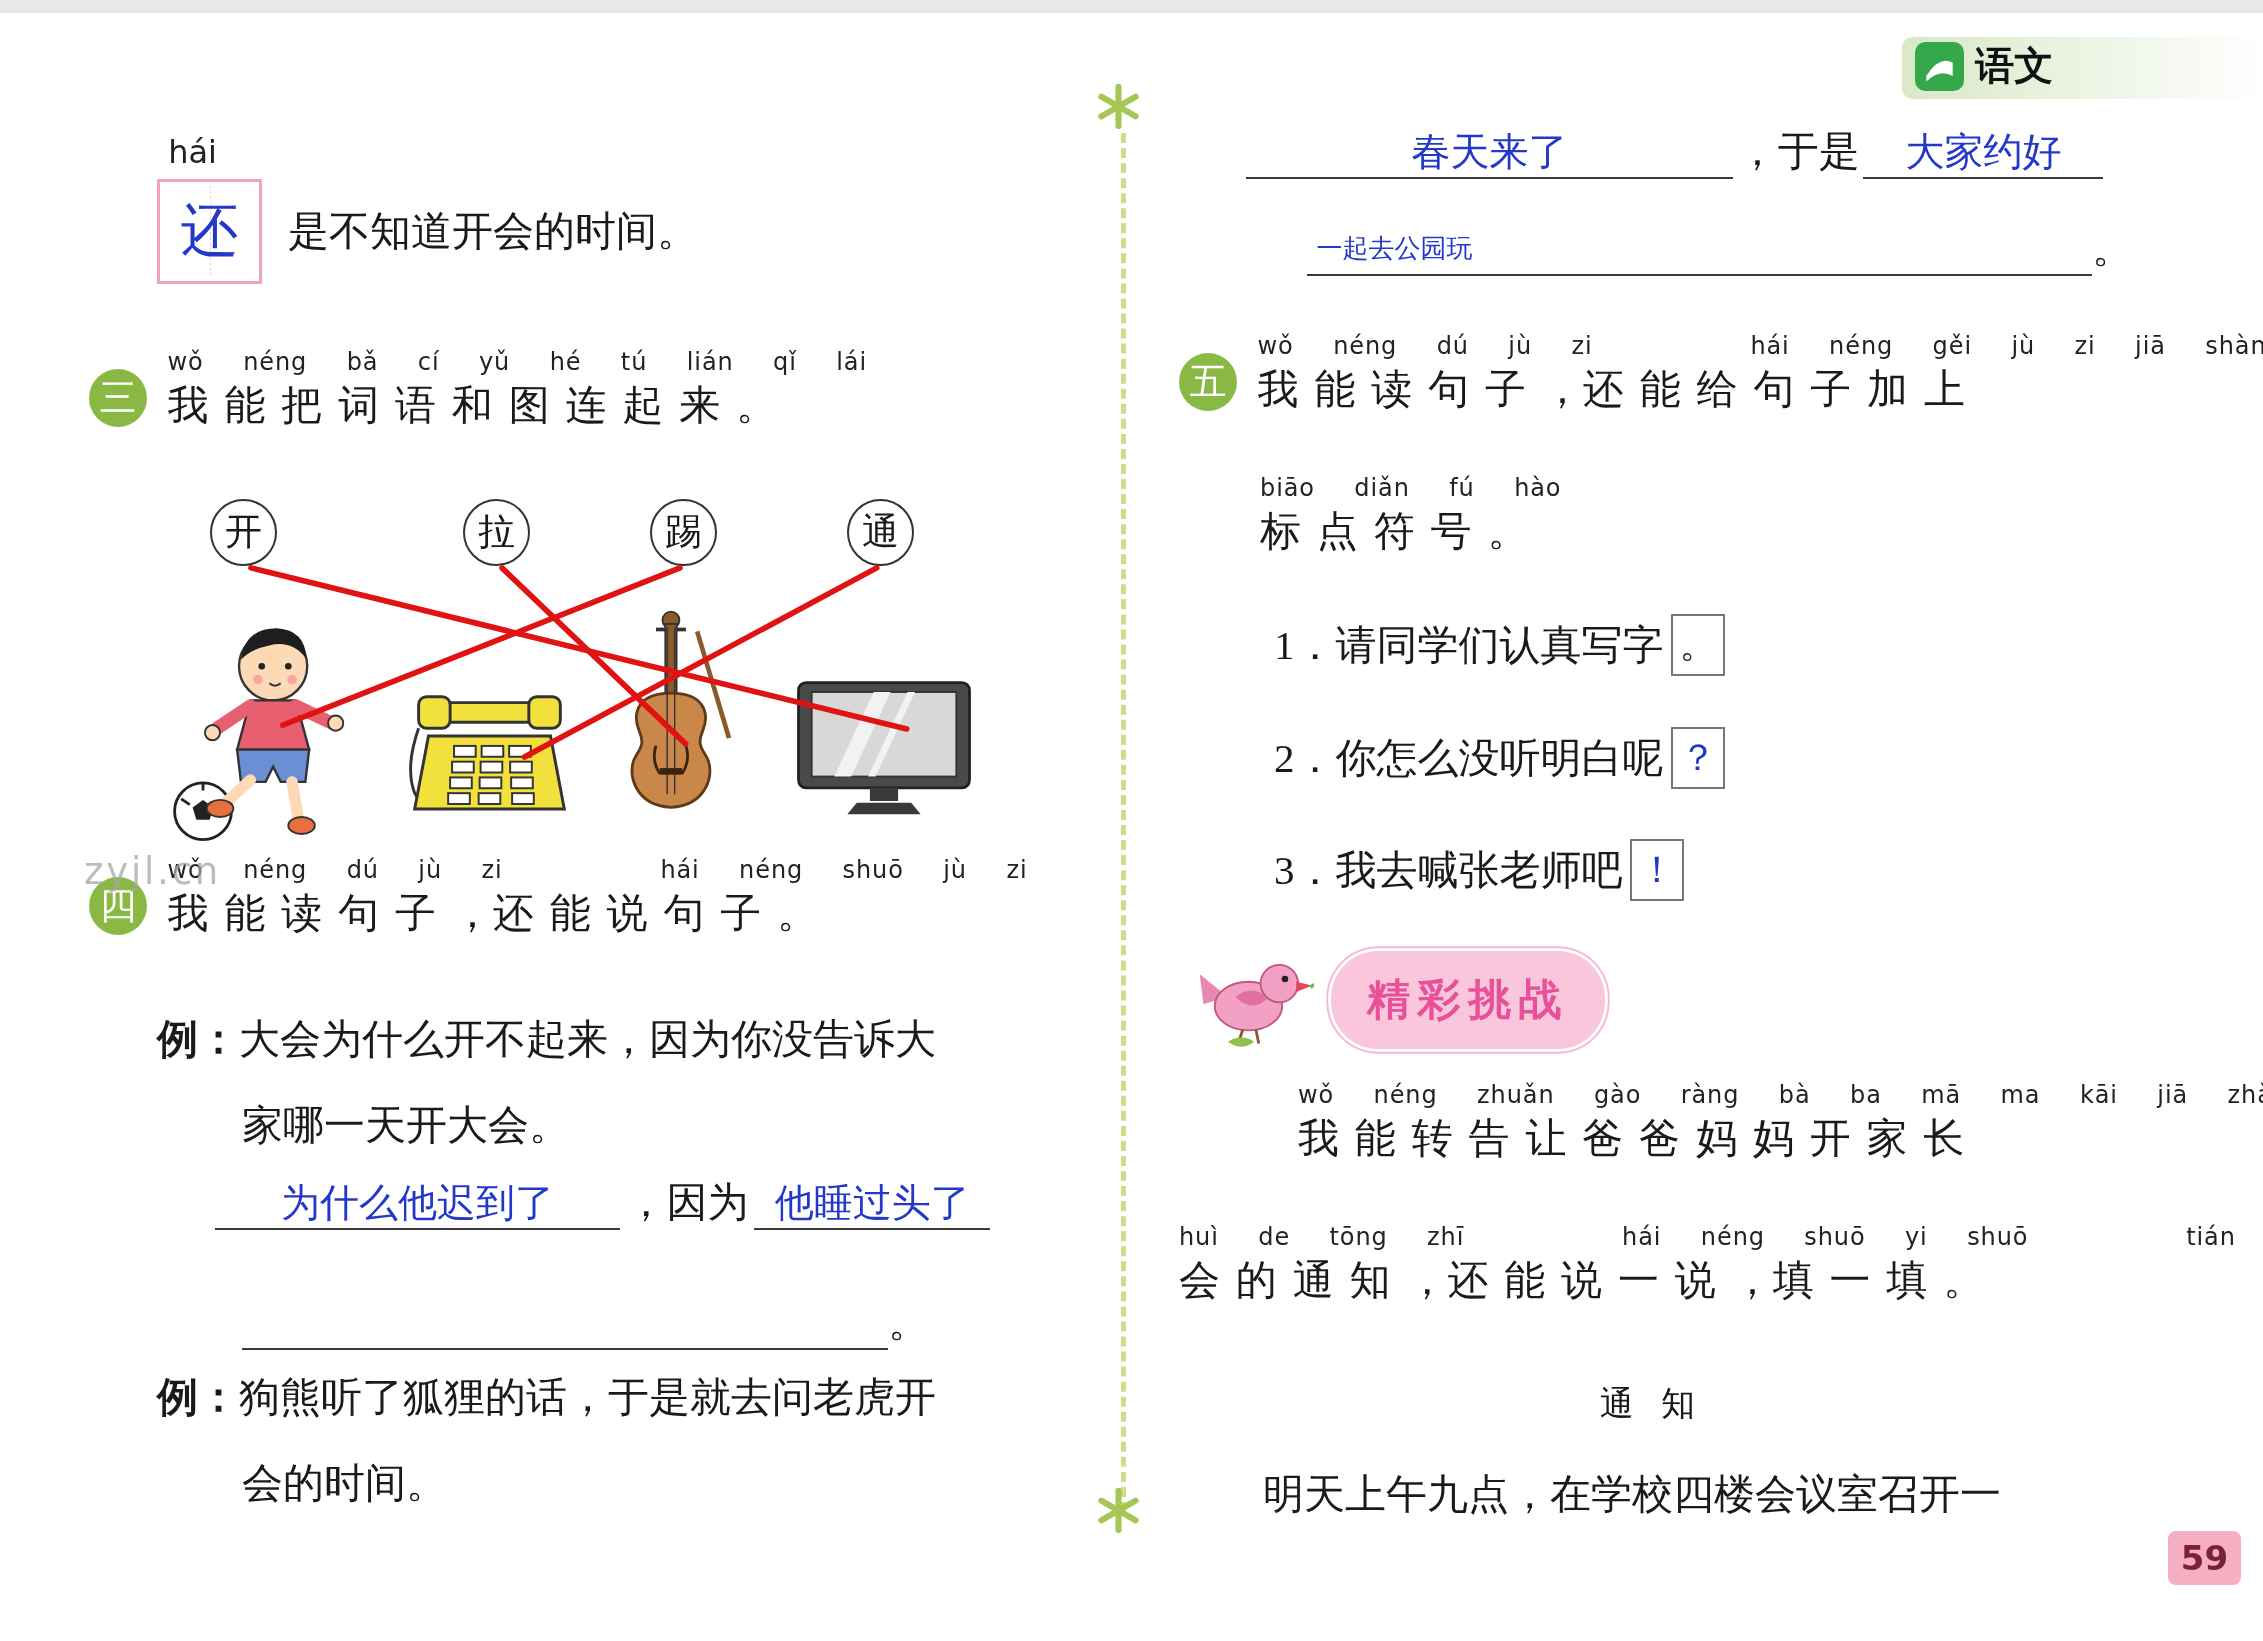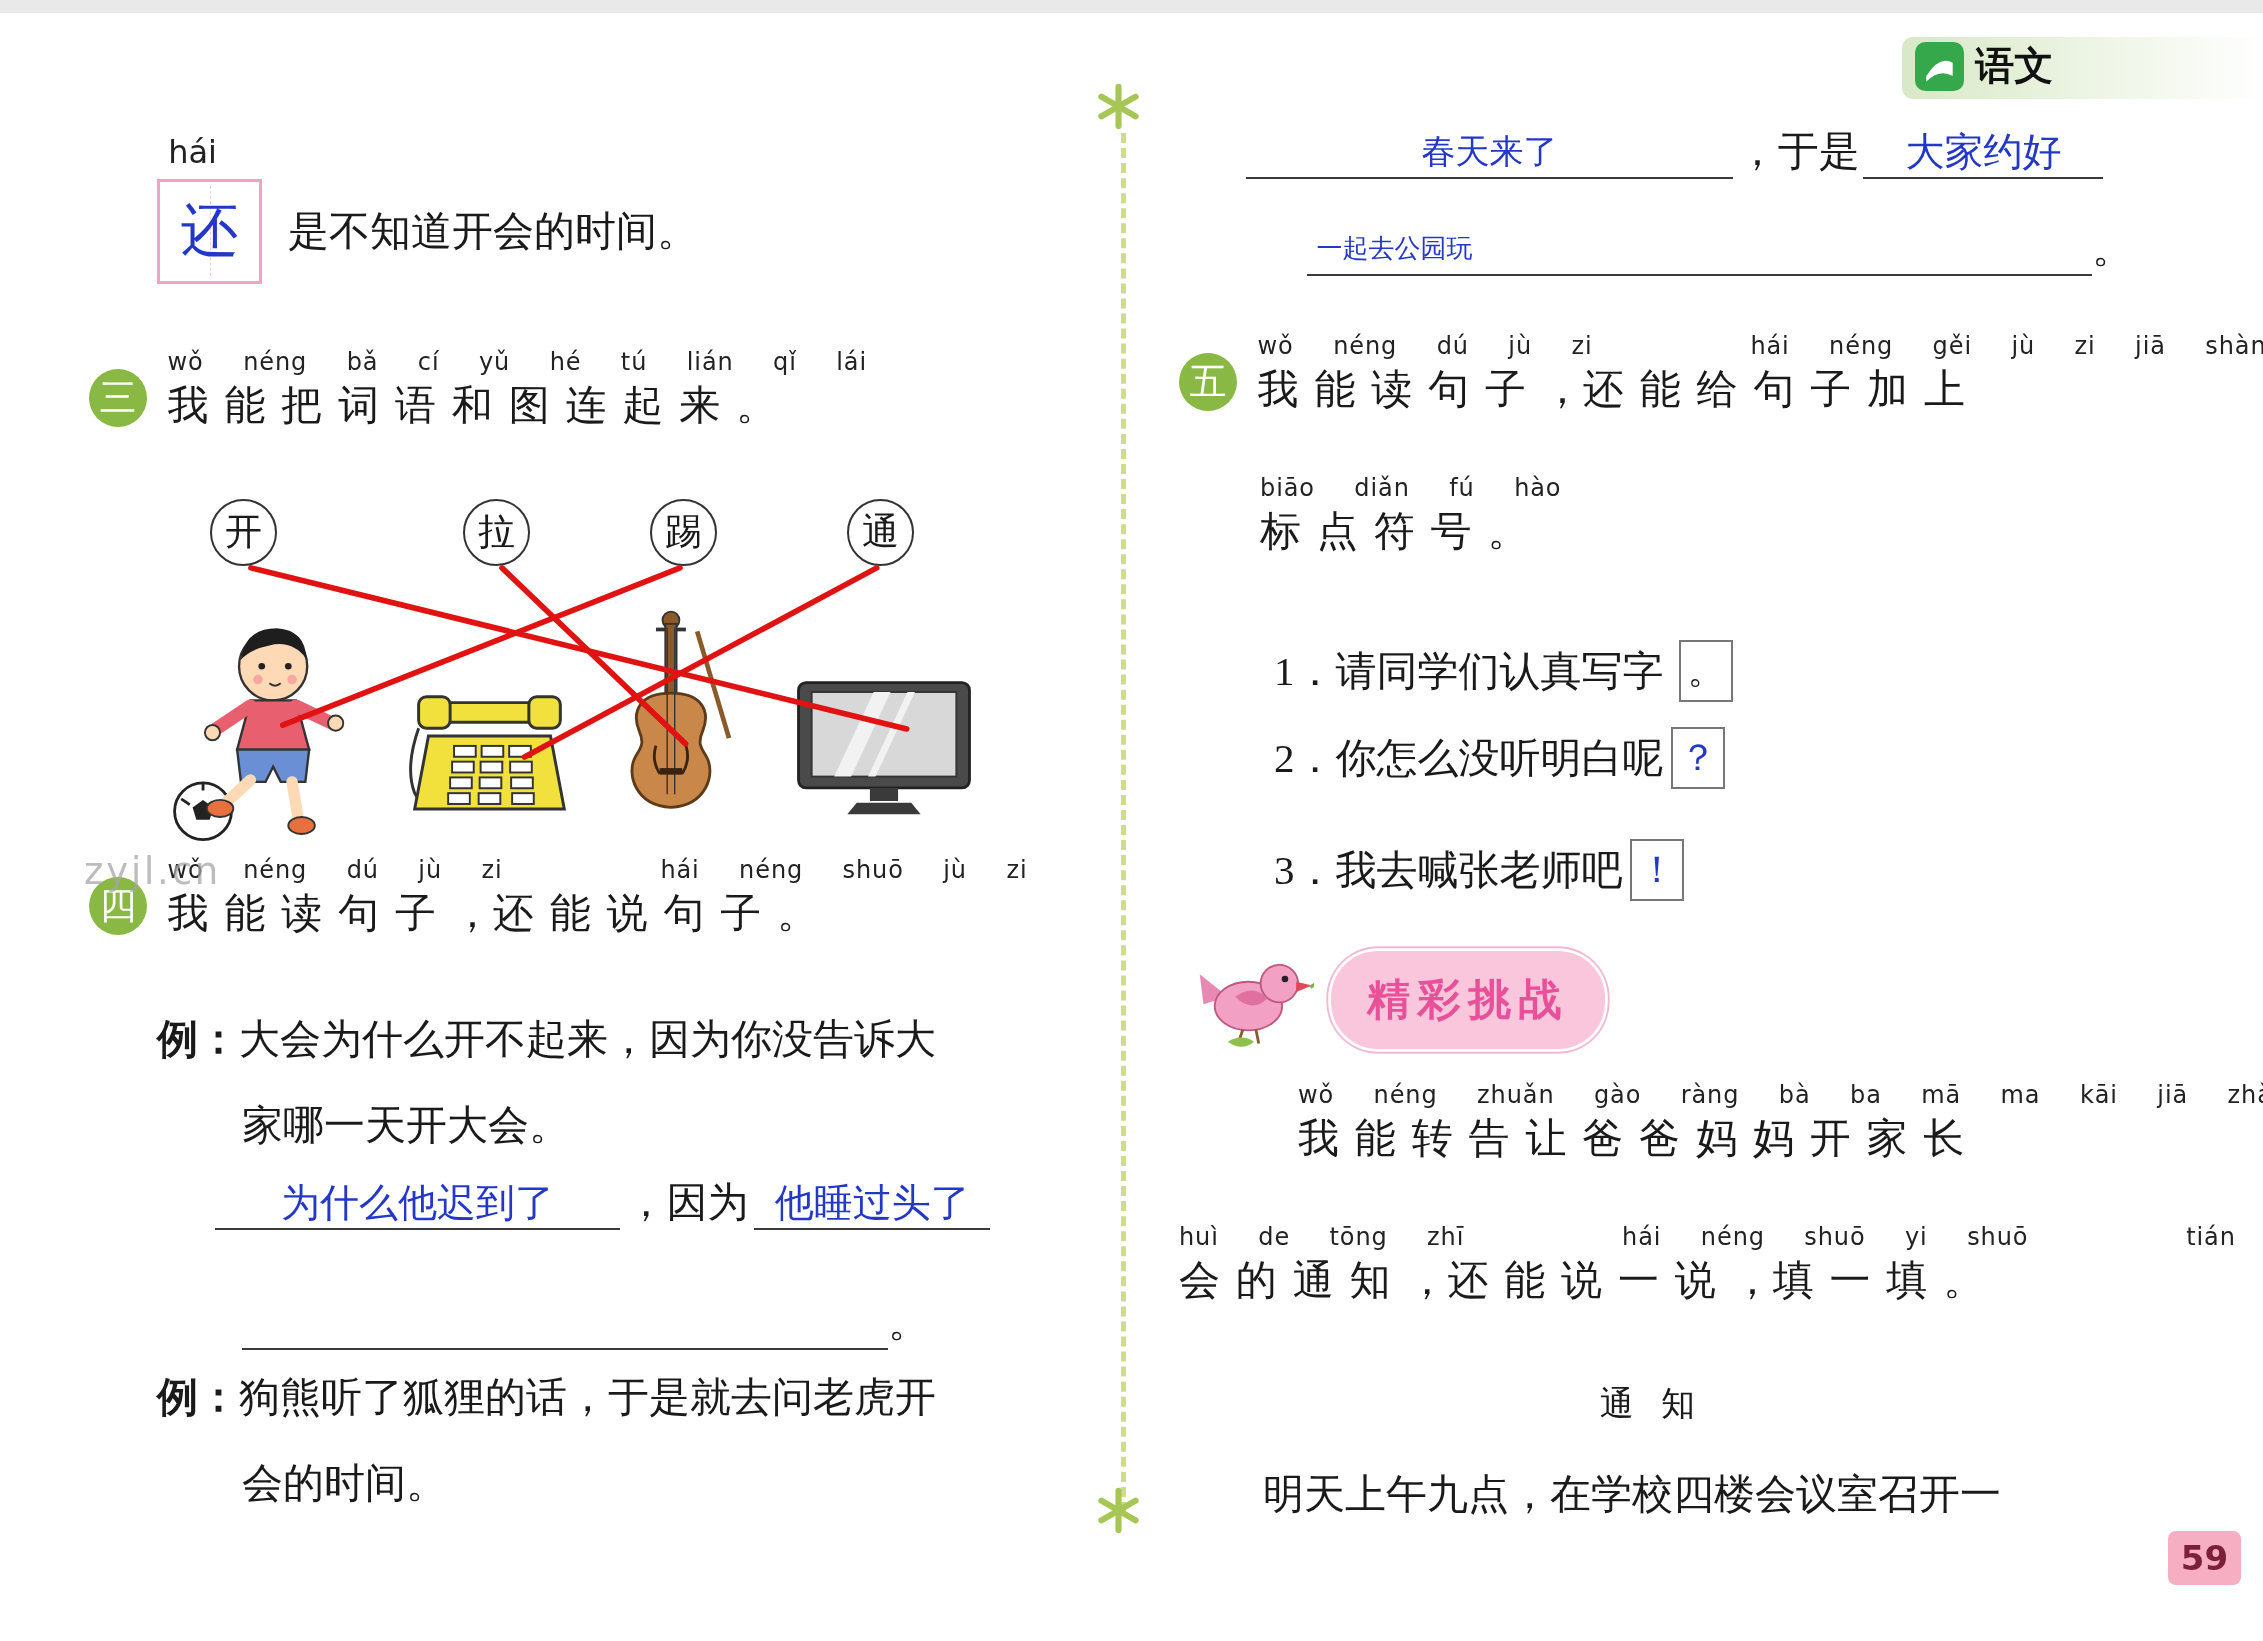--- a/index.html
+++ b/index.html
@@ -72,31 +72,31 @@
   .fill-row1 .b1 { width:405px; font-size:39px; }
   .fill-row1 .conn { margin:0 5.6px; }
   .fill-row1 .b2 { width:236px; font-size:39px; }
   .fill-row2 { position:absolute; left:242px; top:1282px; font-size:41px; display:flex; align-items:flex-end; }
   .fill-row2 .b3 { width:646px; }
   .ex2-l1 { left:157px; top:1357px; }
   .ex2-l2 { left:242px; top:1443px; }
 
   
   .rfill-row1 { position:absolute; left:1246px; top:111px; font-size:41px; display:flex; align-items:flex-end; }
-  .rfill-row1 .b1 { width:487px; font-size:34px; }
+  .rfill-row1 .b1 { width:487px; font-size:39px; }
   .rfill-row1 .conn { margin:0 3.7px; }
   .rfill-row1 .b2 { width:240px; font-size:39px; }
   .rfill-row2 { position:absolute; left:1307px; top:208px; font-size:41px; display:flex; align-items:flex-end; }
   .rfill-row2 .b3 { width:785px; text-align:left; padding-left:9.4px; font-size:26px; }
 
   .sec5-head { left:1179px; top:319px; }
   .sec5-line2 { position:absolute; left:1260px; top:461px; }
 
   .num-item { position:absolute; left:1274px; font-size:41px; display:flex; align-items:center; }
-  .ni0 { top:627px;gap:8px; } .ni1 { top:714px; } .ni2 { top:826px; }
+  .ni0 { top:601px; } .ni1 { top:714px; } .ni2 { top:826px; }
   .punct-box { width:54px; height:62px; border:2.8px solid #777; display:flex; align-items:center;
     justify-content:center; font-size:37px; margin-left:7.5px; background:#fff; }
   .m-black { color:#222; }
   .m-blue { color:#2338c8; }
 
   .challenge-head { position:absolute; left:1181px; top:935px; display:flex; align-items:center; gap:17px; }
   .bird { width:133px; }
   .bird svg { display:block; width:100%; height:auto; }
   .banner { background:#f9c6dc; color:#e8509a; font-weight:bold; font-size:43px;
     font-family:"DejaVu Sans","Liberation Sans",sans-serif; padding:20px 36px; border-radius:47px;

